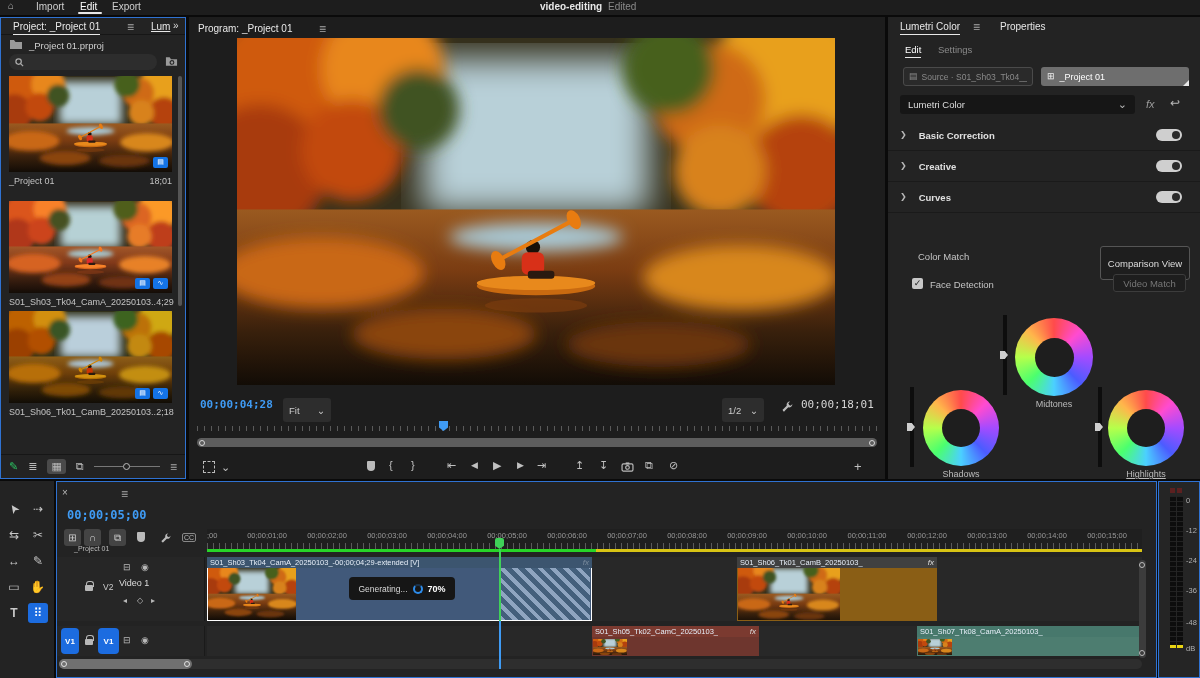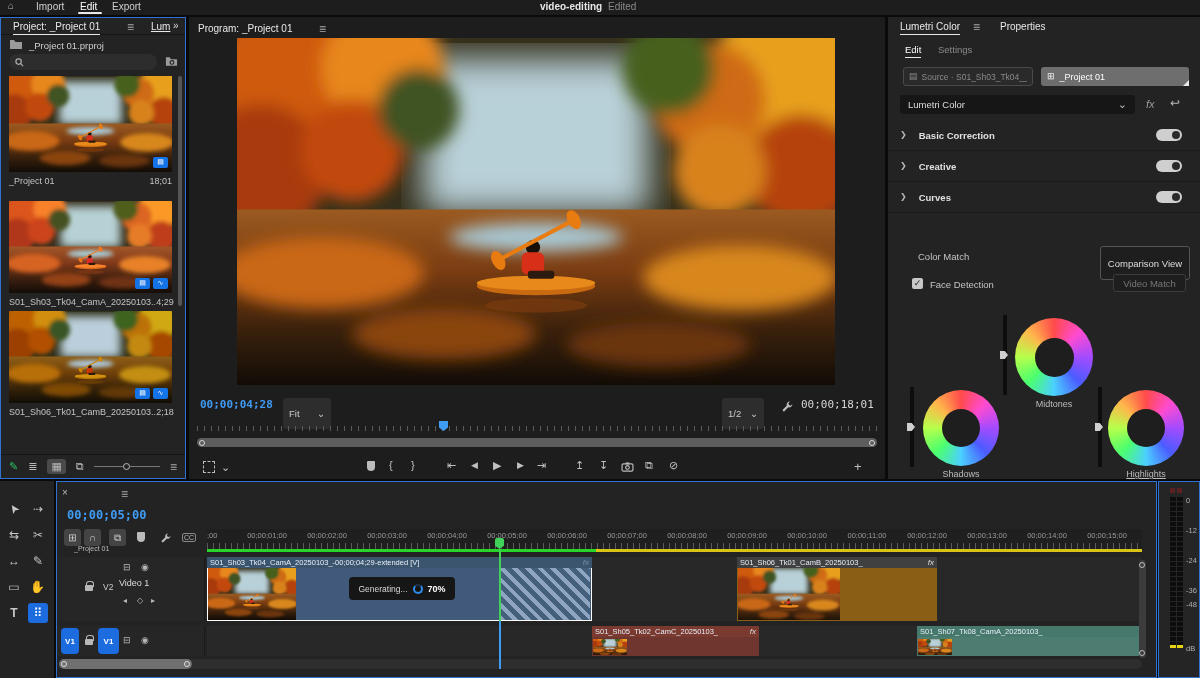--- a/index.html
+++ b/index.html
@@ -36,21 +36,21 @@
   .searchbox input { background:transparent; border:none; outline:none; color:#ddd; font-size:9px; width:110px; }
 
   .footbar { position:absolute; left:0; bottom:0; right:0; height:24px; background:#232323;
     border-top:1px solid #161616; display:flex; align-items:center; gap:10px; padding:0 8px; }
 
   
   #program-panel { left:189px; top:17px; width:696px; height:462px; background:#1d1d1d; }
   #video-area { position:absolute; left:48px; top:21px; width:598px; height:347px; background:#000; overflow:hidden; }
   #video-area svg { width:100%; height:100%; display:block; }
   .dd { background:#2d2d2d; border-radius:3px; color:#ccc; font-size:9.5px; display:flex;
-    align-items:center; justify-content:space-between; padding:0 6px; height:31px; }
+    align-items:center; justify-content:space-between; padding:0 6px; height:24px; }
   #prog-ruler { position:absolute; left:8px; top:404px; width:680px; height:10px;
     background:repeating-linear-gradient(90deg,#5a5a5a 0 1px,transparent 1px 7px);
     background-size:100% 5px; background-position:0 5px; background-repeat:no-repeat; }
   #prog-scrollbar { position:absolute; left:8px; top:421px; width:680px; height:9px; background:#5d5d5d; border-radius:5px; }
   .scroll-dot { position:absolute; top:1.5px; width:6px; height:6px; border:1.5px solid #d8d8d8; border-radius:50%; }
   .transport span { color:#c0c0c0; }
 
   
   #lumetri-panel { left:888px; top:17px; width:312px; height:462px; background:#232323; }
   .sect-row { position:absolute; left:0; width:312px; height:31px; border-bottom:1px solid #1a1a1a;
@@ -510,15 +510,15 @@
   <span class="abs" style="left:11px; top:6px; width:5px; height:5px; background:#5c2020;"></span>
   <span class="abs" style="left:18px; top:6px; width:5px; height:5px; background:#5c2020;"></span>
   <div class="meter-bar" style="left:11px; top:14px; height:152px;"></div>
   <div class="meter-bar" style="left:18px; top:14px; height:152px;"></div>
   <span class="abs" style="left:11px; top:163px; width:6px; height:3px; background:#e8d414;"></span>
   <span class="abs" style="left:18px; top:163px; width:6px; height:3px; background:#e8d414;"></span>
   <span class="meter-tick" style="top:14px;">0</span>
   <span class="meter-tick" style="top:44px;">-12</span>
   <span class="meter-tick" style="top:74px;">-24</span>
   <span class="meter-tick" style="top:104px;">-36</span>
-  <span class="meter-tick" style="top:118px;">-48</span>
+  <span class="meter-tick" style="top:136px;">-48</span>
   <span class="meter-tick" style="top:162px;">dB</span>
 </div>
 
 </body></html>

